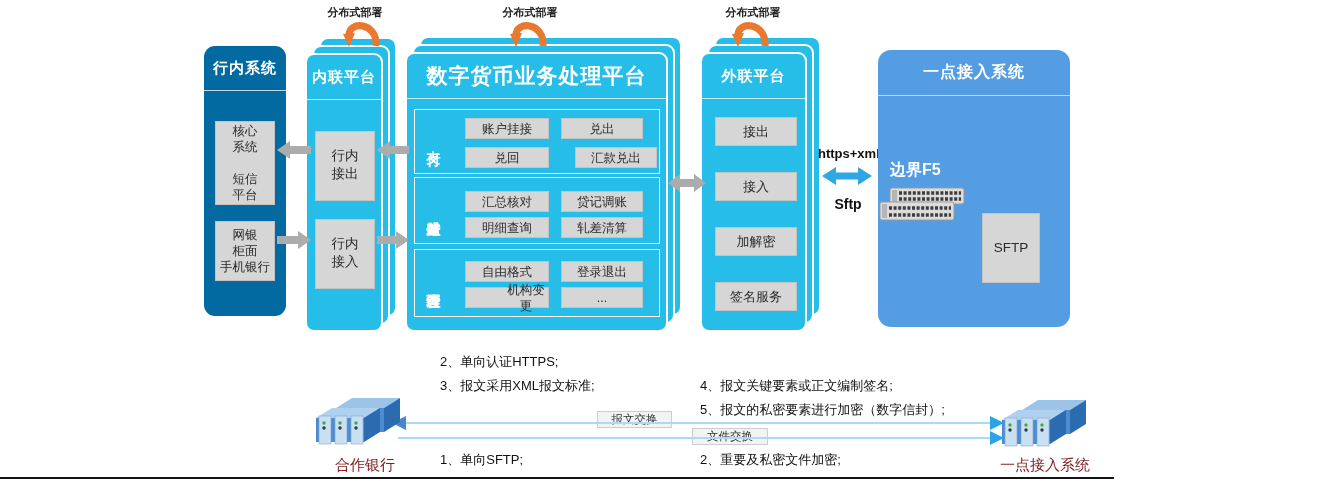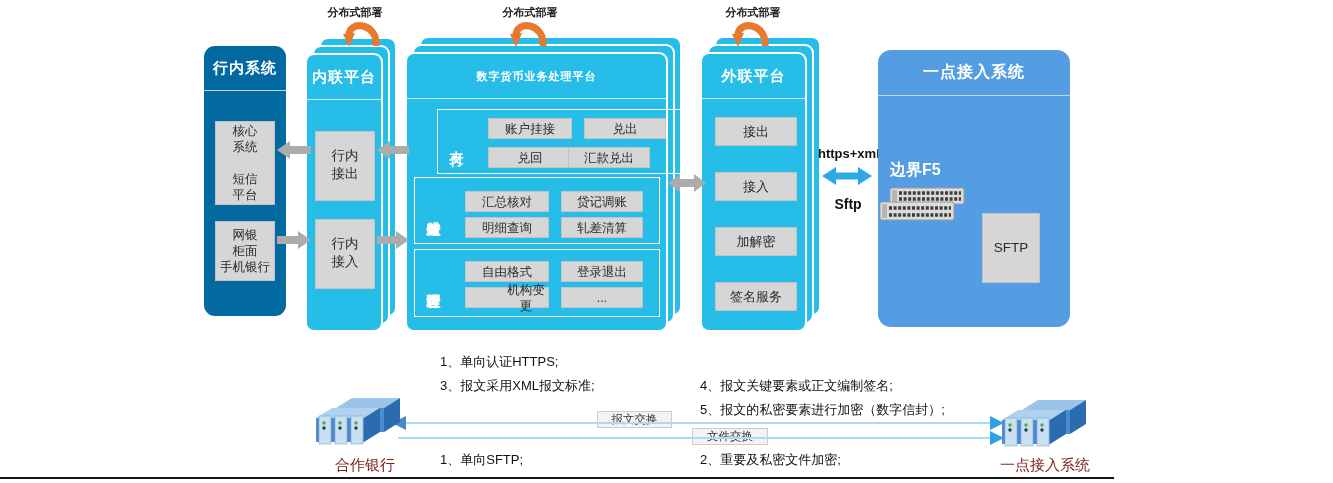--- a/index.html
+++ b/index.html
@@ -61,29 +61,29 @@
 接出</div>
       <div class="gbox pre" style="left:8px;top:164px;width:60px;height:70px;font-size:13.5px;line-height:18px;">行内
 接入</div>
     </div>
   </div>
 
   <div>
     <div class="layer" style="left:419px;top:36px;width:263px;height:280px;"></div>
     <div class="layer" style="left:412px;top:44px;width:263px;height:280px;"></div>
     <div class="layer" style="left:405px;top:52px;width:263px;height:280px;">
-      <div class="ptitle" style="font-size:11px;">数字货币业务处理平台</div>
+      <div class="ptitle" style="font-size:21px;">数字货币业务处理平台</div>
       <div class="pdivider"></div>
 
-      <div class="section" style="left:7px;top:55px;width:246px;height:65px;margin-left:23px;">
+      <div class="section" style="left:7px;top:55px;width:246px;height:65px;">
         <div class="vlabel" style="left:10px;top:0;bottom:0;">支付</div>
         <div class="gbox" style="left:50px;top:8px;width:84px;height:21px;">账户挂接</div>
         <div class="gbox" style="left:146px;top:8px;width:82px;height:21px;">兑出</div>
         <div class="gbox" style="left:50px;top:37px;width:84px;height:21px;">兑回</div>
-        <div class="gbox" style="left:130px;top:37px;width:82px;height:21px;">汇款兑出</div>
+        <div class="gbox" style="left:160px;top:37px;width:82px;height:21px;">汇款兑出</div>
       </div>
 
       <div class="section" style="left:7px;top:123px;width:246px;height:67px;">
         <div class="vlabel" style="left:10px;top:0;bottom:0;letter-spacing:0;">对账差错</div>
         <div class="gbox" style="left:50px;top:13px;width:84px;height:21px;">汇总核对</div>
         <div class="gbox" style="left:146px;top:13px;width:82px;height:21px;">贷记调账</div>
         <div class="gbox" style="left:50px;top:39px;width:84px;height:21px;">明细查询</div>
         <div class="gbox" style="left:146px;top:39px;width:82px;height:21px;">轧差清算</div>
       </div>
 
@@ -114,21 +114,21 @@
   <div class="linklbl" style="left:818px;top:196px;font-size:14px;">Sftp</div>
 
   <div class="bluebox" style="left:878px;top:50px;width:192px;height:277px;">
     <div class="ptitle" style="height:45px;font-size:16px;">一点接入系统</div>
     <div class="pdivider" style="top:45px;background:rgba(255,255,255,.6);"></div>
     <div class="abs" style="left:12px;top:110px;width:66px;color:#fff;font-weight:bold;font-size:16px;">边界F5</div>
     <div class="gbox pre" style="left:104px;top:163px;width:58px;height:70px;font-size:13.5px;">SFTP</div>
   </div>
 
   <div class="note" style="left:440px;top:350px;">
-    <div>1、单向认证HTTPS;</div>
+    <div>2、单向认证HTTPS;</div>
     <div>3、报文采用XML报文标准;</div>
   </div>
   <div class="note" style="left:700px;top:374px;">
     <div>4、报文关键要素或正文编制签名;</div>
     <div>5、报文的私密要素进行加密（数字信封）;</div>
   </div>
   <div class="note" style="left:440px;top:448px;">1、单向SFTP;</div>
   <div class="note" style="left:700px;top:448px;">2、重要及私密文件加密;</div>
 
   <div class="exch" style="left:597px;top:411px;width:75px;height:17px;">报文交换</div>

